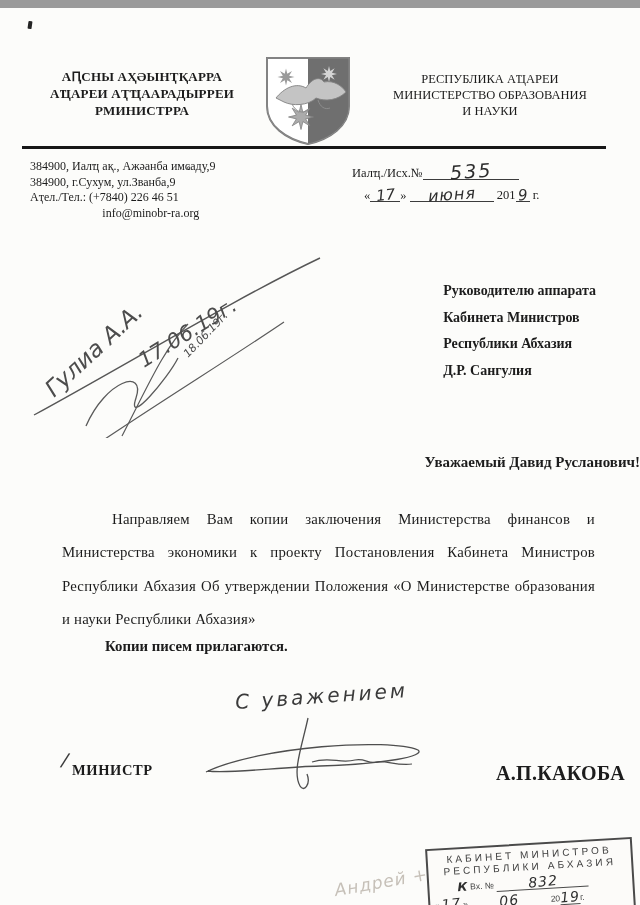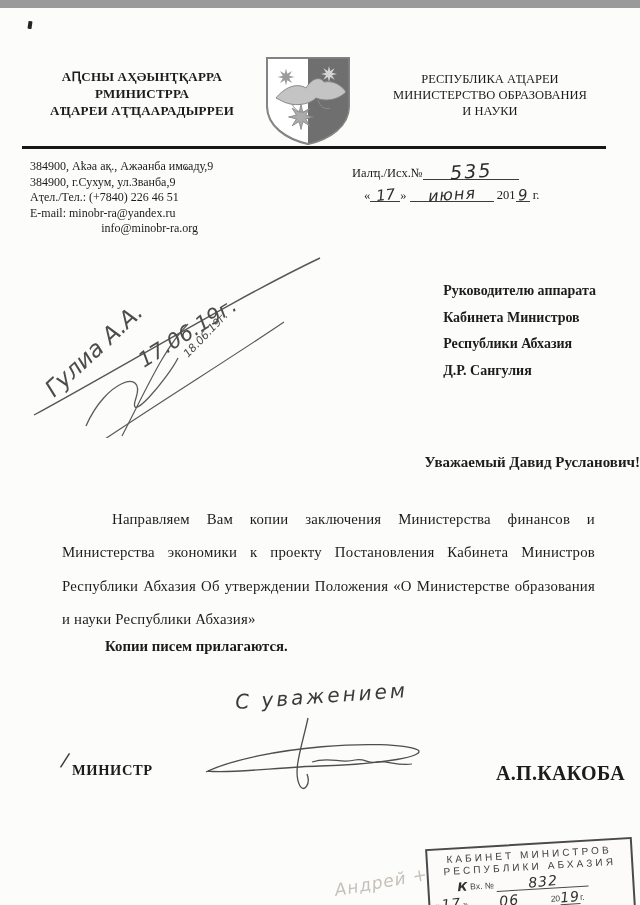--- a/index.html
+++ b/index.html
@@ -73,22 +73,22 @@
 </style>
 </head>
 <body>
 
 <div class="page">
 
   <div class="abs artifact"></div>
 
   <div class="abs org-left">
     <div>АԤСНЫ АҲӘЫНҬҚАРРА</div>
+    <div>АҴАРЕИ АҬҴААРАДЫРРЕИ</div>
     <div>РМИНИСТРРА</div>
-    <div>АҴАРЕИ АҬҴААРАДЫРРЕИ</div>
   </div>
 
   <div class="abs emblem">
     <svg width="92" height="96" viewBox="0 0 92 96">
       <path d="M5 6 H87 V54 C87 74 68 87 46 92 C24 87 5 74 5 54 Z" fill="#ffffff" stroke="#7d7d7d" stroke-width="2"></path>
       <path d="M46 6 H87 V54 C87 74 68 87 46 92 Z" fill="#6f6f6f"></path>
       <path d="M5 6 H87 V54 C87 74 68 87 46 92 C24 87 5 74 5 54 Z" fill="none" stroke="#8a8a8a" stroke-width="1"></path>
 
       <polygon transform="translate(24,25) scale(0.85)" points="10,0 3.7,1.53 7.07,7.07 1.53,3.7 0,10 -1.53,3.7 -7.07,7.07 -3.7,1.53 -10,0 -3.7,-1.53 -7.07,-7.07 -1.53,-3.7 0,-10 1.53,-3.7 7.07,-7.07 3.7,-1.53" fill="#9b9b9b"></polygon>
       <polygon transform="translate(67,22) scale(0.8)" points="10,0 3.7,1.53 7.07,7.07 1.53,3.7 0,10 -1.53,3.7 -7.07,7.07 -3.7,1.53 -10,0 -3.7,-1.53 -7.07,-7.07 -1.53,-3.7 0,-10 1.53,-3.7 7.07,-7.07 3.7,-1.53" fill="#d4d4d4"></polygon>
@@ -101,24 +101,23 @@
 
   <div class="abs org-right">
     <div>РЕСПУБЛИКА АҴАРЕИ</div>
     <div>МИНИСТЕРСТВО ОБРАЗОВАНИЯ</div>
     <div>И НАУКИ</div>
   </div>
 
   <div class="abs divider"></div>
 
   <div class="abs contact">
-    <div>384900, Аҟәа ақ., Ажәанба имҩаду,9</div>
+    <div>384900, Иалҵ ақ., Ажәанба имҩаду,9</div>
     <div>384900, г.Сухум, ул.Званба,9</div>
     <div>Аҭел./Тел.: (+7840) 226 46 51</div>
-    <div>E-mail: minobr-ra@yandex.ru</div>
     <div class="indent">info@minobr-ra.org</div>
   </div>
 
   <div class="abs outgoing">
     <div>
       <span>Иалҵ./Исх.№</span><span class="ul" style="width:96px;"><span class="hw hw-num">535</span></span>
     </div>
     <div class="row2">
       <span>«</span><span class="ul" style="width:30px;"><span class="hw hw-day">17</span></span><span>»</span>
       <span class="ul" style="width:84px;"><span class="hw hw-month">июня</span></span>

